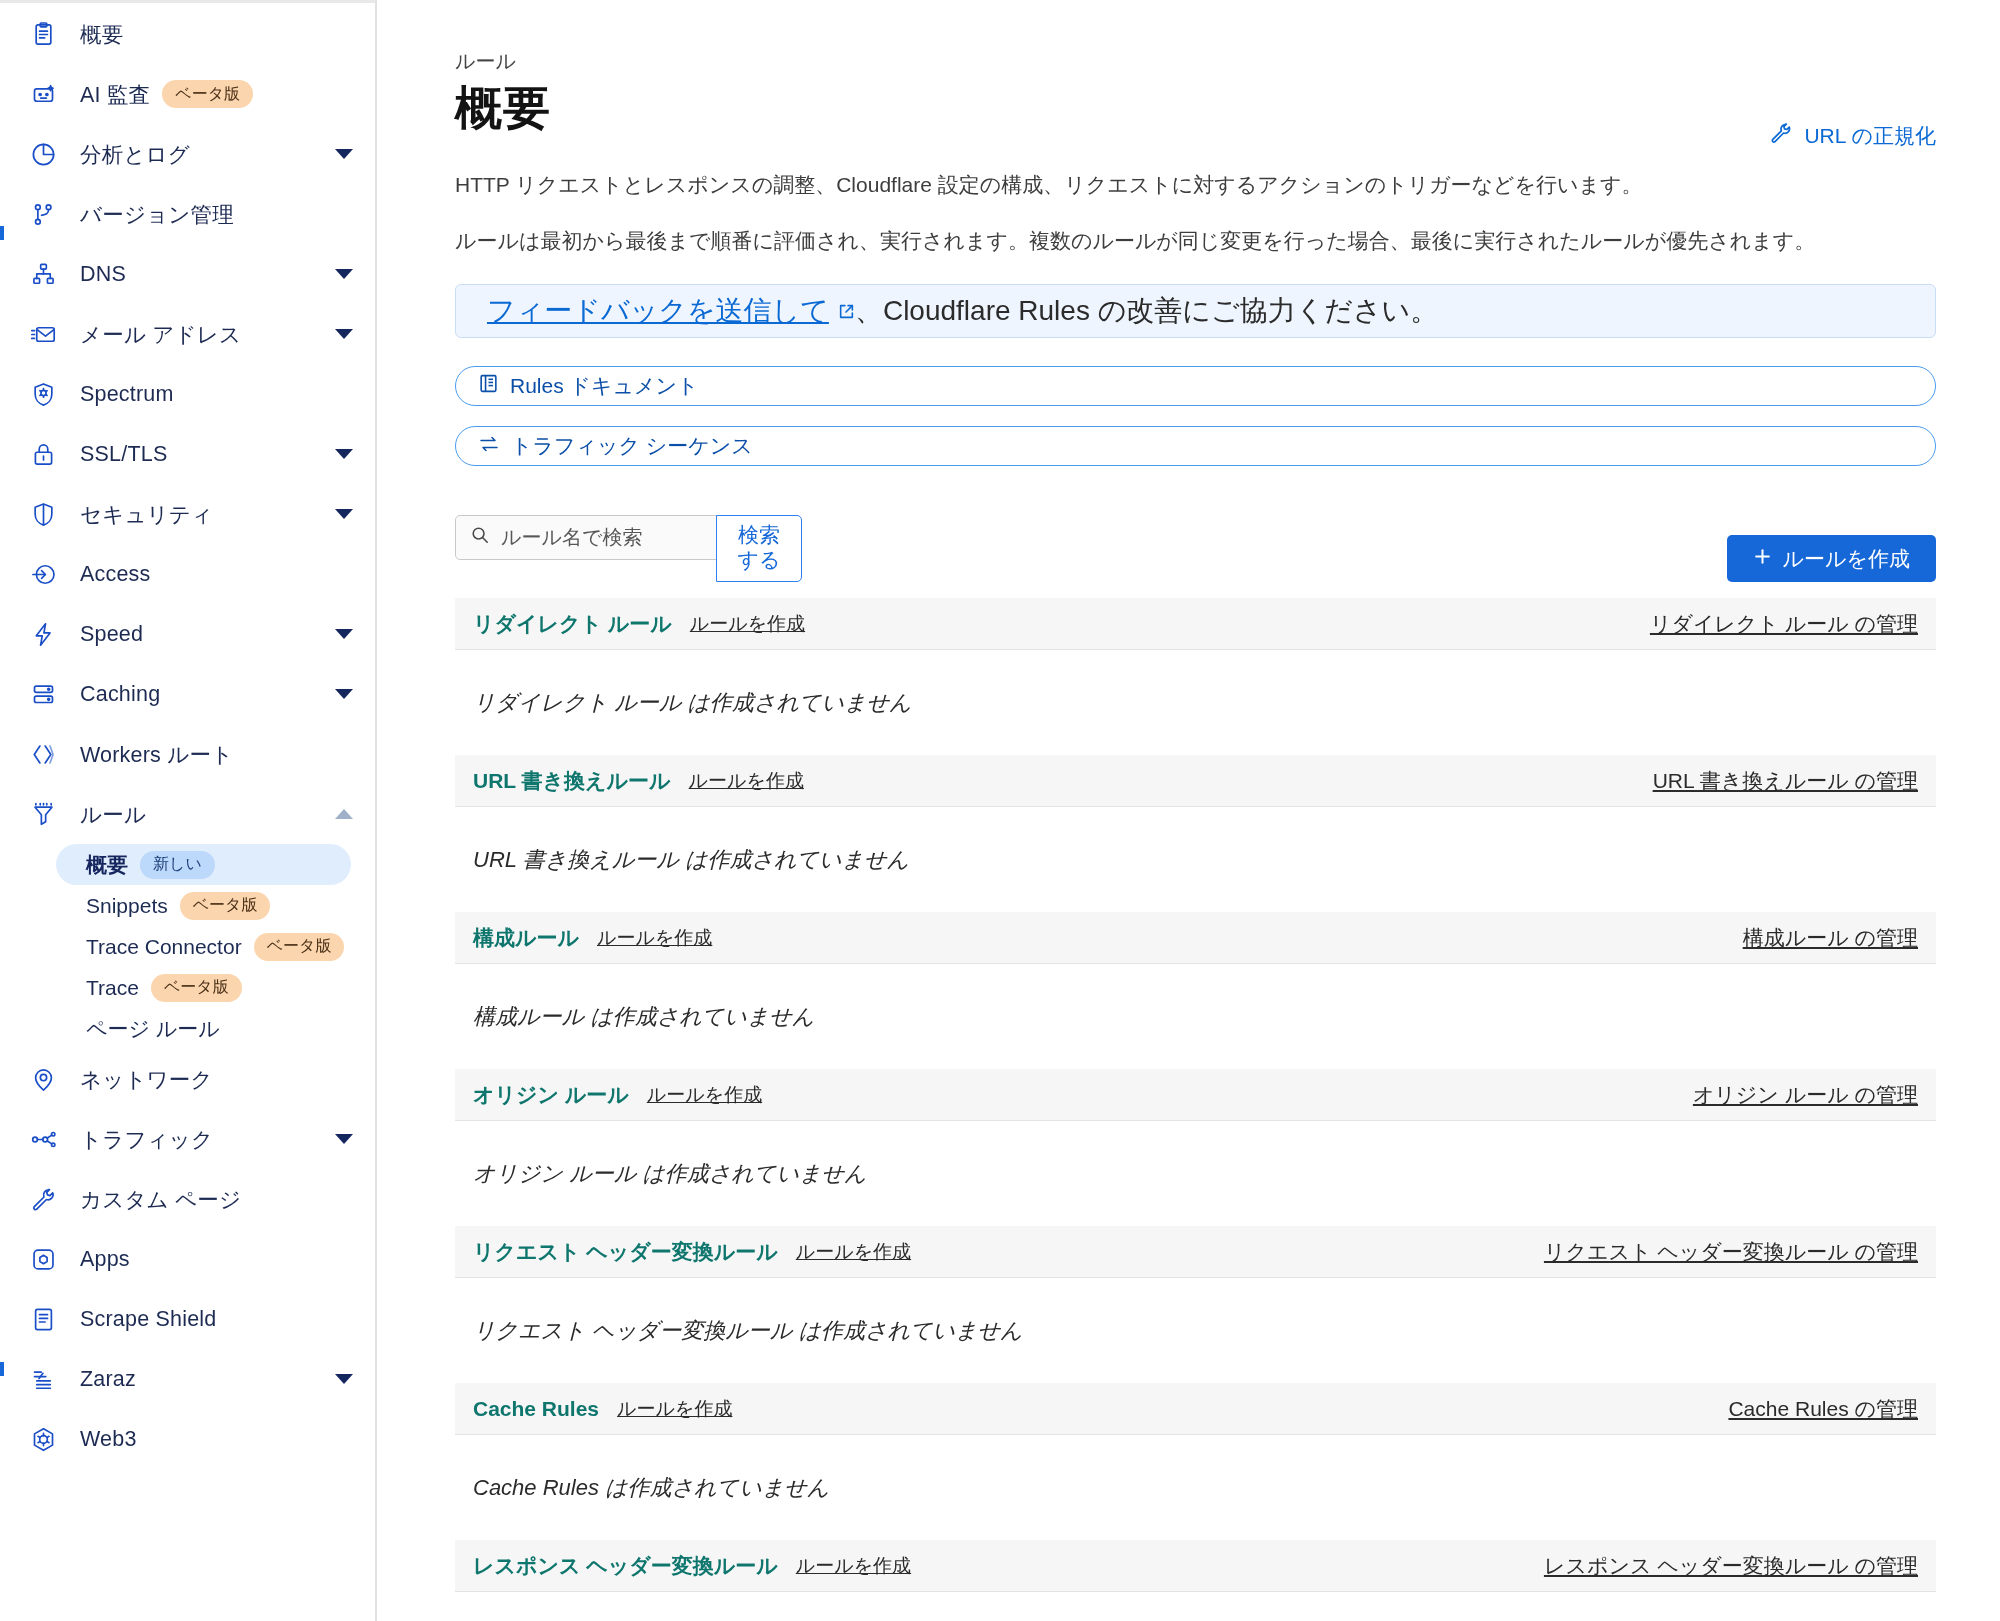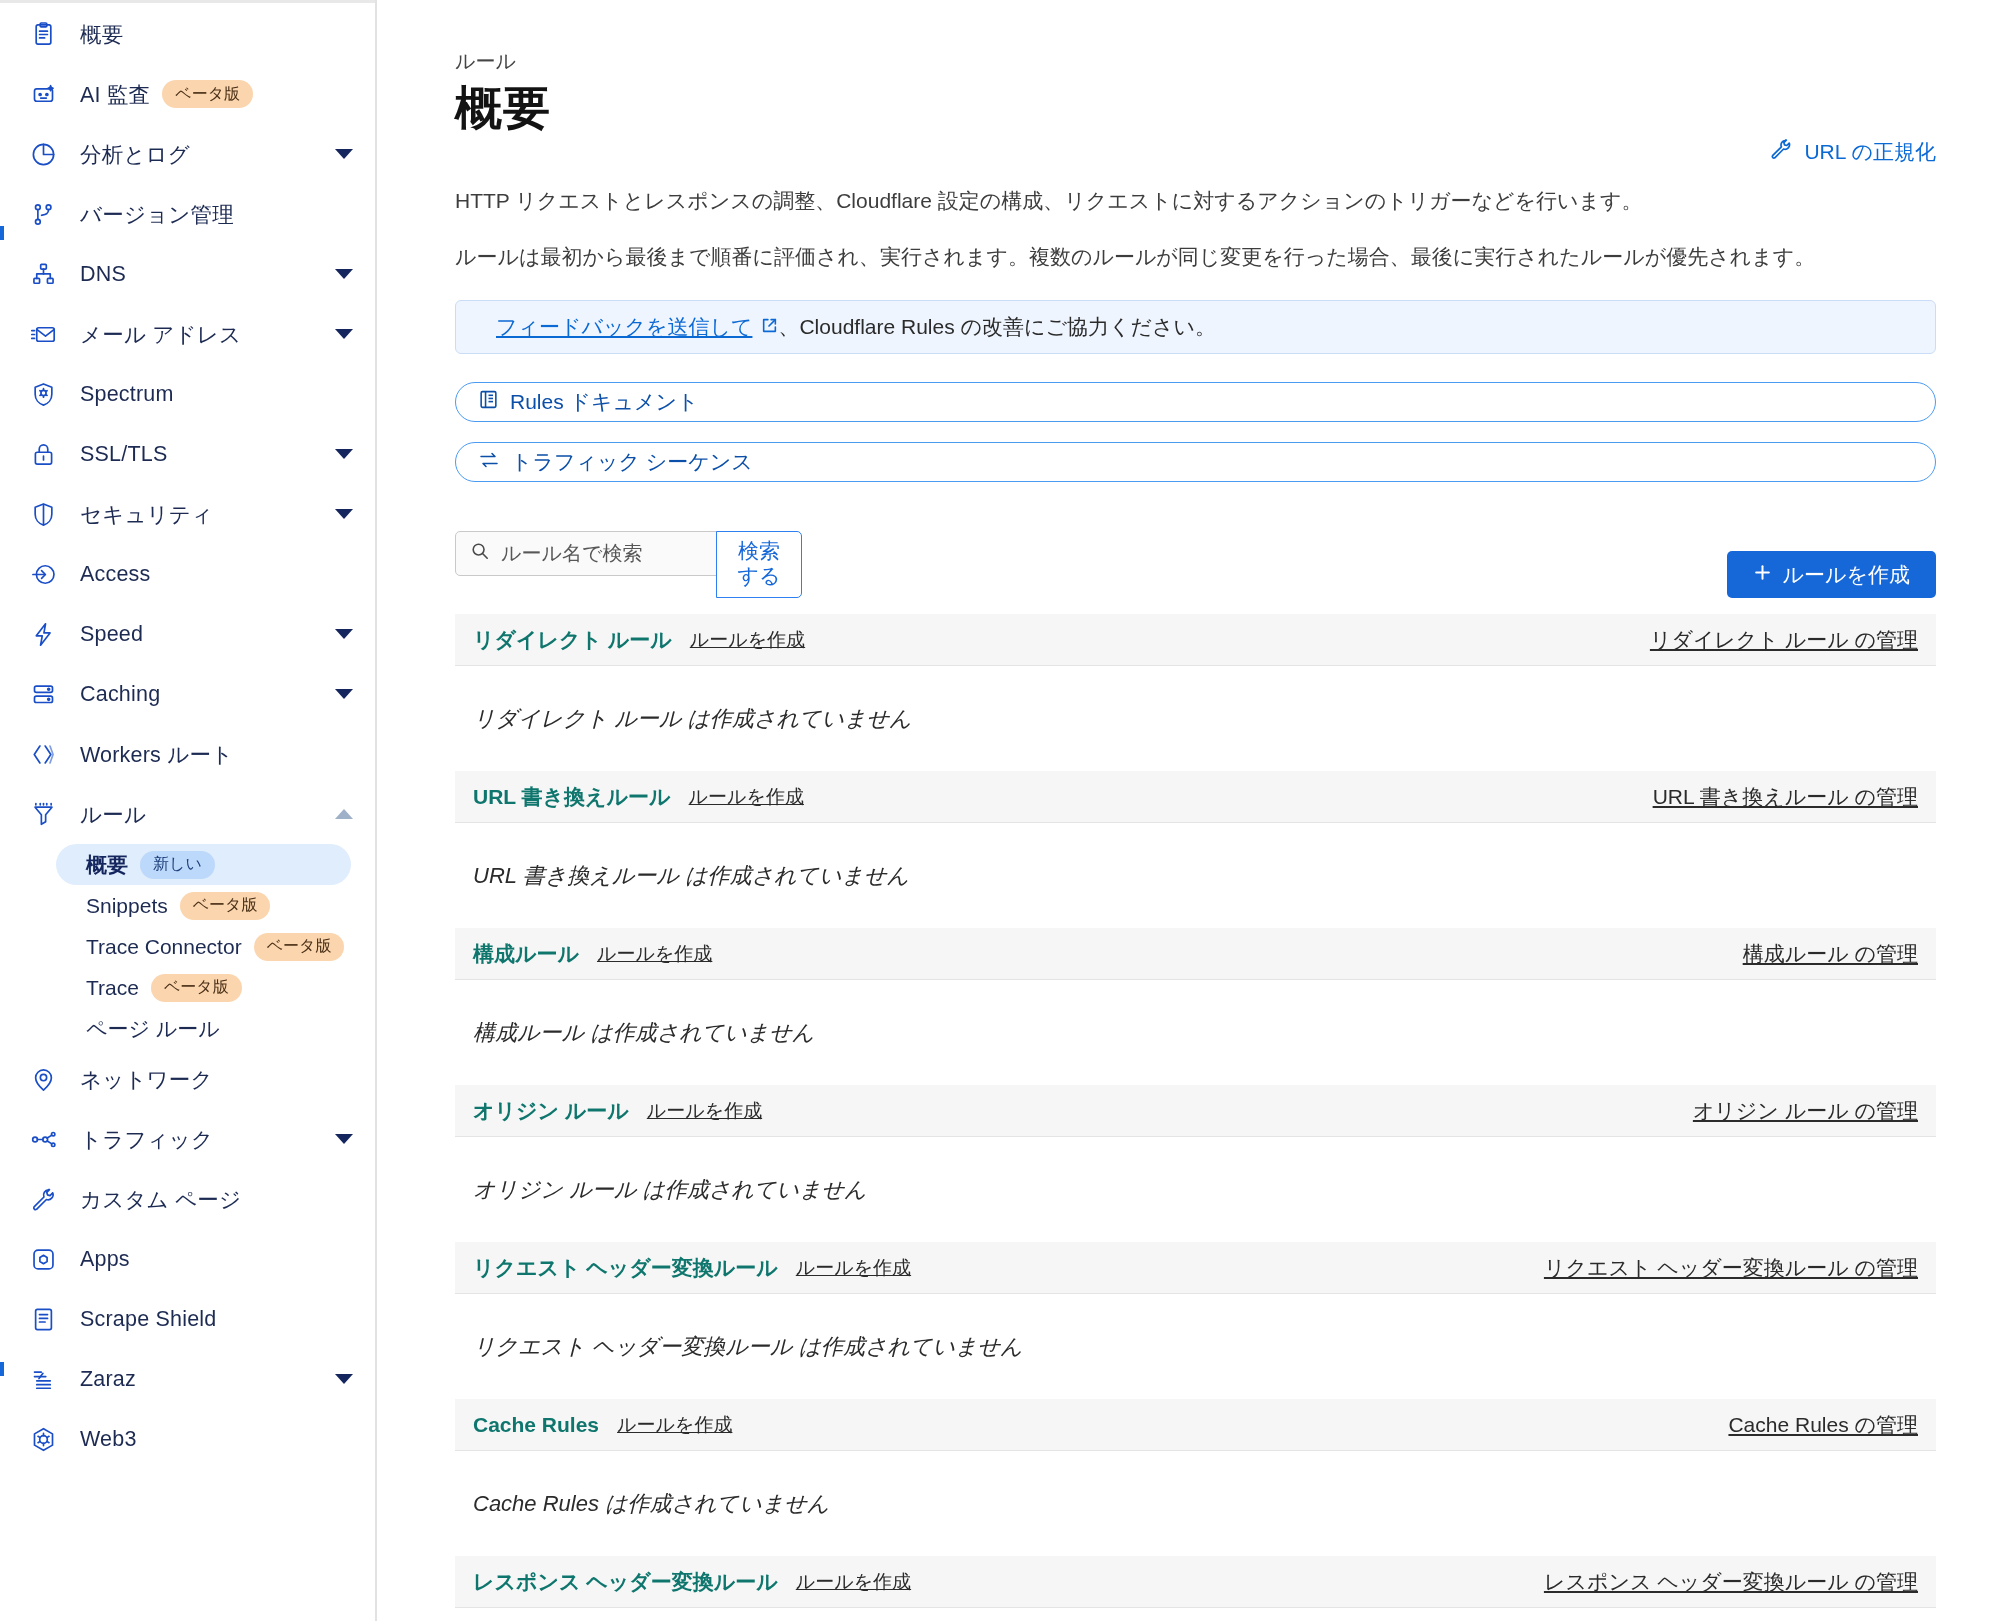--- a/index.html
+++ b/index.html
@@ -104,38 +104,38 @@
   }
   .eyebrow {
     font-size: 20px; color: #454545; margin: 0 0 6px 0;
   }
   .title-row { display: flex; align-items: flex-start; }
   h1.page-title {
     font-size: 47px; font-weight: bold; color: #131313;
     margin: 0 0 6px 0; letter-spacing: 1px; line-height: 1.15;
   }
   .norm-link {
-    margin-left: auto; margin-top: 56px;
+    margin-left: auto; margin-top: 40px;
     display: flex; align-items: flex-end; gap: 11px;
     color: #0b69d4; font-size: 21px; cursor: pointer; white-space: nowrap;
   }
   .desc {
     font-size: 21px; color: #3d3d3d; margin: 19px 0 0 0; line-height: 1.5;
   }
   .desc.second { margin-top: 24px; }
 
   .banner {
     margin-top: 28px;
     background: #eff5fe;
     border: 1px solid #c9ddf7;
     border-radius: 6px;
     height: 54px;
     display: flex; align-items: center;
-    padding: 0 40px;
-    font-size: 21px; color: #2b2b2b;
+    padding: 0 31px;
+    font-size: 28px; color: #2b2b2b;
   }
   .banner a {
     color: #0b69d4; text-decoration: underline; cursor: pointer;
     display: inline-flex; align-items: center; gap: 9px;
   }
 
   .pill-row { display: flex; gap: 20px; margin-top: 28px; flex-direction: column; }
   .pill {
     display: inline-flex; align-items: center; gap: 11px;
     height: 40px; padding: 0 22px;

